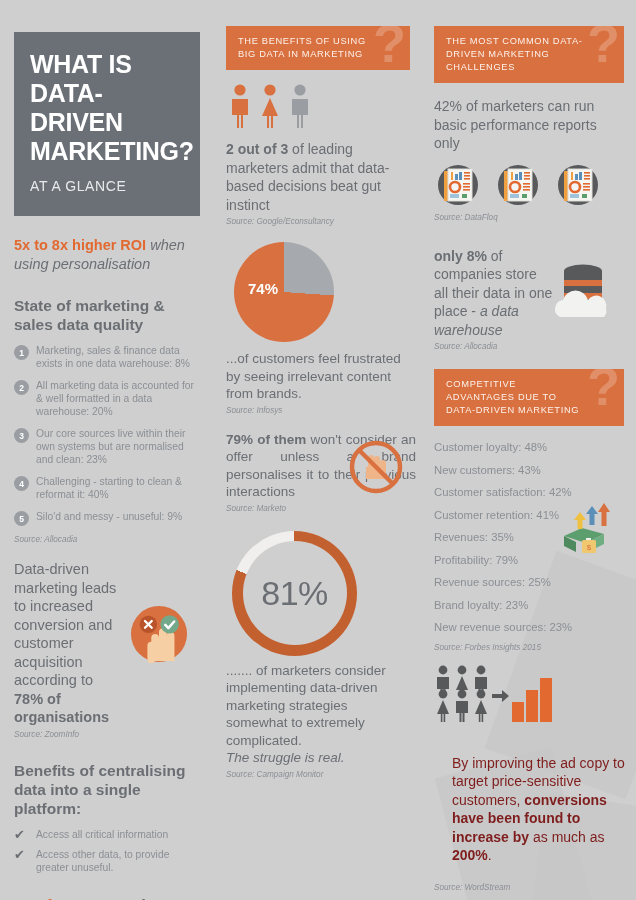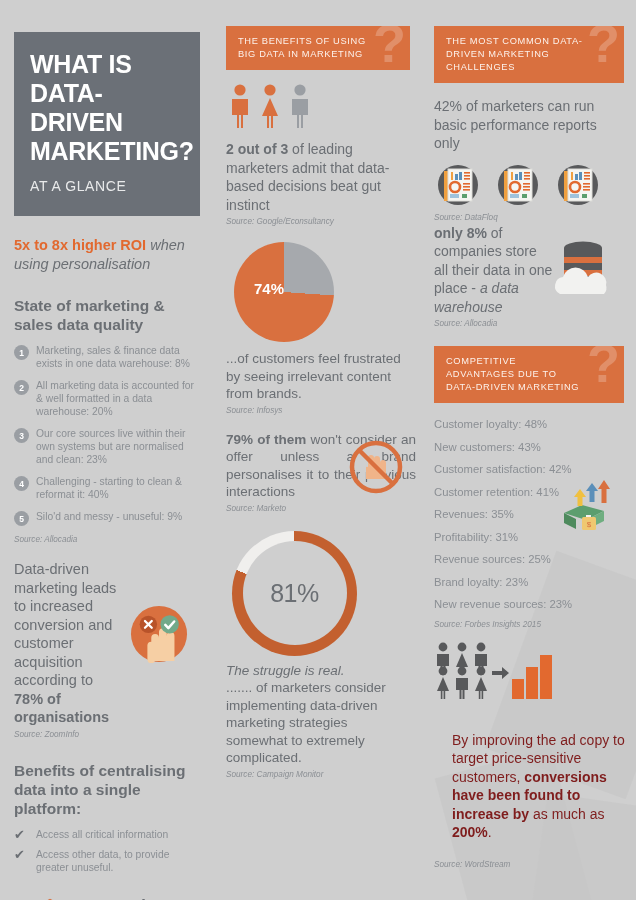--- a/index.html
+++ b/index.html
@@ -107,43 +107,43 @@
   .people{display:flex;align-items:flex-end;gap:6px;margin:6px 0 12px 2px;}
   .stat-lead{font-size:14px;line-height:18.5px;color:#6b6f74;margin:0;}
   .stat-lead b{font-weight:bold;}
   .pie-wrap{margin:16px 0 8px 8px;}
   .pie{
     width:100px;height:100px;border-radius:50%;
     position:relative;
     background:conic-gradient(#a6a9ad 0deg 94deg, #d9703f 94deg 360deg);
   }
   .pie .plabel{
-    position:absolute;left:20px;top:38px;
+    position:absolute;left:14px;top:38px;
     color:#fff;font-size:15px;font-weight:bold;
   }
   .body-text{font-size:13.5px;line-height:17.5px;color:#6b6f74;margin:0;}
   .body-text b{font-weight:bold;}
   .just{text-align:justify;}
   .noentry{position:absolute;right:6px;top:8px;width:56px;height:56px;}
   .donut-wrap{margin:18px 0 6px 6px;position:relative;width:125px;height:125px;}
   .donut{
     width:125px;height:125px;border-radius:50%;
     background:conic-gradient(#c3602f 0deg 292deg, #f0efed 292deg 360deg);
     display:flex;align-items:center;justify-content:center;
   }
   .donut .hole{
     width:104px;height:104px;border-radius:50%;background:#cfcfcf;
     display:flex;align-items:center;justify-content:center;
-    font-size:25px;color:#6b6f74;letter-spacing:-0.5px;
+    font-size:34px;color:#6b6f74;letter-spacing:-0.5px;
   }
 
   
   .col-right .inner{padding:26px 12px 0 12px;}
   .reports{display:flex;gap:16px;margin:10px 0 6px 2px;}
-  .r-stat{position:relative;margin-top:2px;}
+  .r-stat{position:relative;margin-top:25px;}
   .r-stat p{margin:0;width:120px;font-size:14px;line-height:18.5px;color:#6b6f74;}
   .r-stat p b{font-weight:bold;}
   .r-stat p i{font-style:italic;}
   .db-icon{position:absolute;right:8px;top:14px;width:66px;height:58px;}
   .adv-list{margin-top:12px;}
   .adv-row{font-size:11.3px;line-height:15px;color:#8b8f94;margin-bottom:7.5px;}
   .adv-wrap{position:relative;}
   .growth-icon{position:absolute;right:6px;top:62px;width:62px;height:56px;}
   .conv-icon{margin:12px 0 6px 0;}
   .conv-text{font-size:14px;line-height:18.5px;color:#7f1d1d;margin:18px;width:180px;}
@@ -281,22 +281,22 @@
           <line x1="11" y1="11" x2="45" y2="45" stroke="#d9703f" stroke-width="4.5"></line>
         </svg>
       </div>
 
       <div class="donut-wrap">
         <div class="donut">
           <div class="hole">81%</div>
         </div>
       </div>
 
+      <p class="body-text">....... of marketers consider implementing data-driven marketing strategies somewhat to extremely complicated.</p>
       <p class="body-text" style="font-style:italic;margin-top:0;">The struggle is real.</p>
-      <p class="body-text">....... of marketers consider implementing data-driven marketing strategies somewhat to extremely complicated.</p>
       <div class="src">Source: Campaign Monitor</div>
 
     </div>
   </div>
 
   <div class="col col-right">
     <div class="inner">
 
       <div class="banner">
         <div class="btext">THE MOST COMMON DATA-DRIVEN MARKETING CHALLENGES</div>
@@ -380,21 +380,21 @@
         <div class="qmark">?</div>
       </div>
 
       <div class="adv-wrap">
         <div class="adv-list">
           <div class="adv-row">Customer loyalty: 48%</div>
           <div class="adv-row">New customers: 43%</div>
           <div class="adv-row">Customer satisfaction: 42%</div>
           <div class="adv-row">Customer retention: 41%</div>
           <div class="adv-row">Revenues: 35%</div>
-          <div class="adv-row">Profitability: 31%</div>
+          <div class="adv-row">Profitability: 79%</div>
           <div class="adv-row">Revenue sources: 25%</div>
           <div class="adv-row">Brand loyalty: 23%</div>
           <div class="adv-row">New revenue sources: 23%</div>
         </div>
         <div class="src">Source: Forbes Insights 2015</div>
         <svg class="growth-icon" viewBox="0 0 62 56">
           <path d="M8 34 l18 -8 l22 6 l-18 9 z" fill="#5c9e6e"></path>
           <path d="M8 34 v10 l12 6 v-10 z" fill="#4e8a5d"></path>
           <path d="M30 41 v10 l18 -9 v-10 z" fill="#6fae80"></path>
           <rect x="30" y="36" width="5" height="5" fill="#f2f2f0"></rect>

